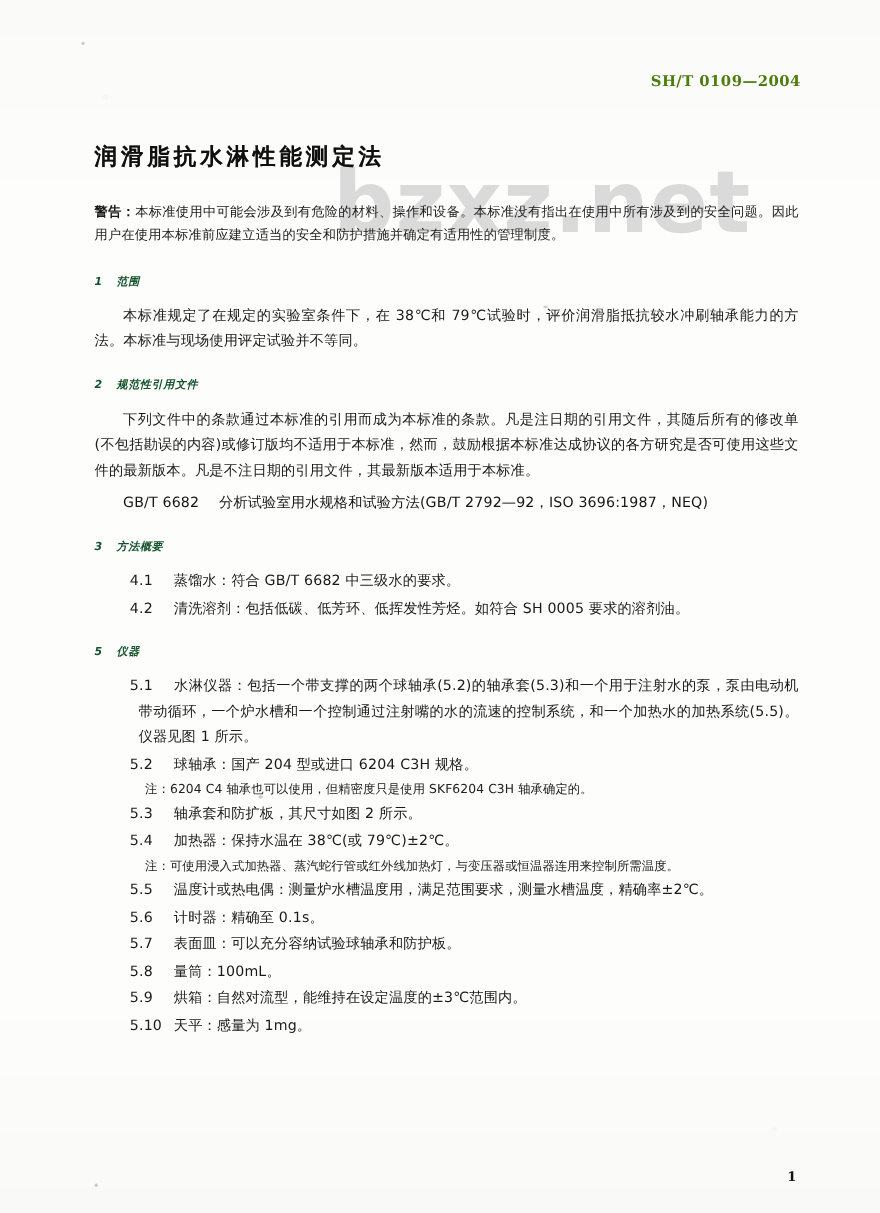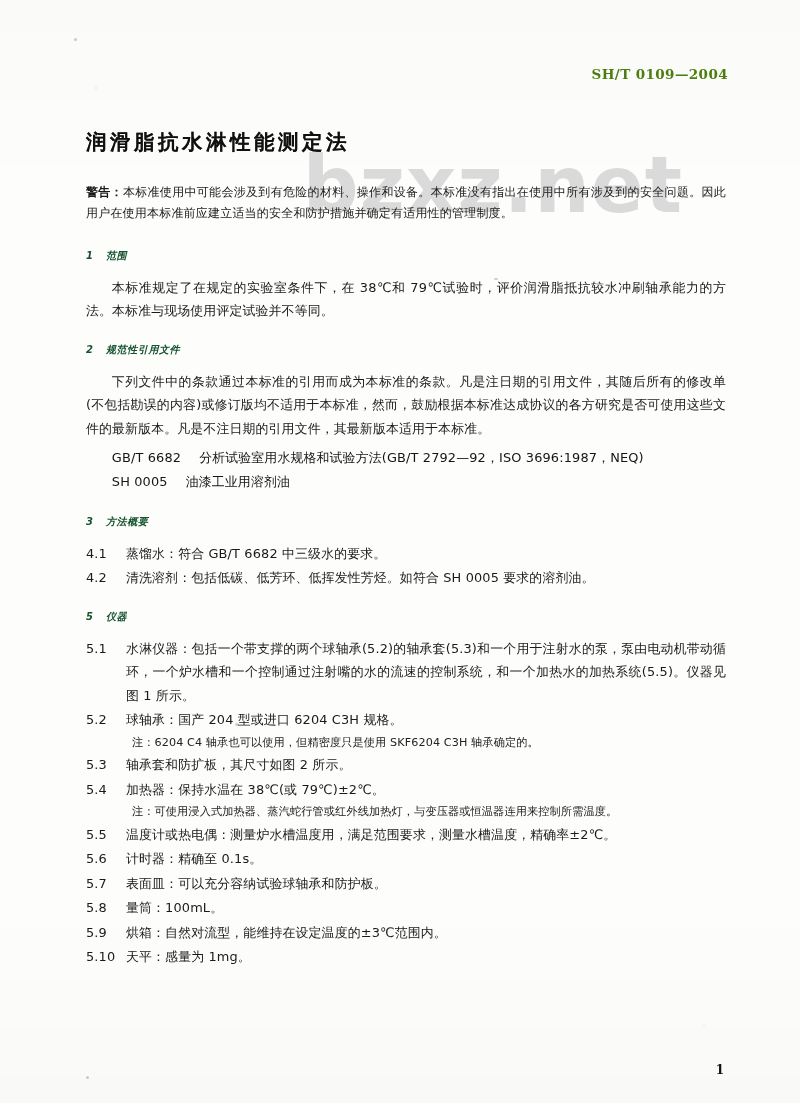--- a/index.html
+++ b/index.html
@@ -143,20 +143,21 @@
     text-align: justify;
     letter-spacing: .15px;
     color: #1a1a1a;
     padding-left: 3.1em;
     text-indent: -3.1em;
   }
   .item .idx {
     display: inline-block;
     width: 3.1em;
     text-indent: 0;
+    margin-left: 32px;
   }
 
   .note {
     font-size: 11.2px;
     line-height: 1.75;
     margin: 0 0 1px 0;
     padding-left: 4.3em;
     text-indent: -0.2em;
     letter-spacing: .1px;
     color: #222;
@@ -203,23 +204,20 @@
     <p class="body">本标准规定了在规定的实验室条件下，在 38℃和 79℃试验时，评价润滑脂抵抗较水冲刷轴承能力的方法。本标准与现场使用评定试验并不等同。</p>
 
     <h2 class="sec">
       <span class="num">2</span><span>规范性引用文件</span>
     </h2>
     <p class="body">下列文件中的条款通过本标准的引用而成为本标准的条款。凡是注日期的引用文件，其随后所有的修改单(不包括勘误的内容)或修订版均不适用于本标准，然而，鼓励根据本标准达成协议的各方研究是否可使用这些文件的最新版本。凡是不注日期的引用文件，其最新版本适用于本标准。</p>
 
     <p class="ref-line">
       <span class="code">GB/T 6682</span><span>分析试验室用水规格和试验方法(GB/T 2792—92，ISO 3696:1987，NEQ)</span>
     </p>
-    <p class="ref-line">
-      <span class="code">SH 0005</span><span>油漆工业用溶剂油</span>
-    </p>
 
     <h2 class="sec">
       <span class="num">3</span><span>方法概要</span>
     </h2>
 
     <p class="item">
       <span class="idx">4.1</span><span>蒸馏水：符合 GB/T 6682 中三级水的要求。</span>
     </p>
     <p class="item">
       <span class="idx">4.2</span><span>清洗溶剂：包括低碳、低芳环、低挥发性芳烃。如符合 SH 0005 要求的溶剂油。</span>

